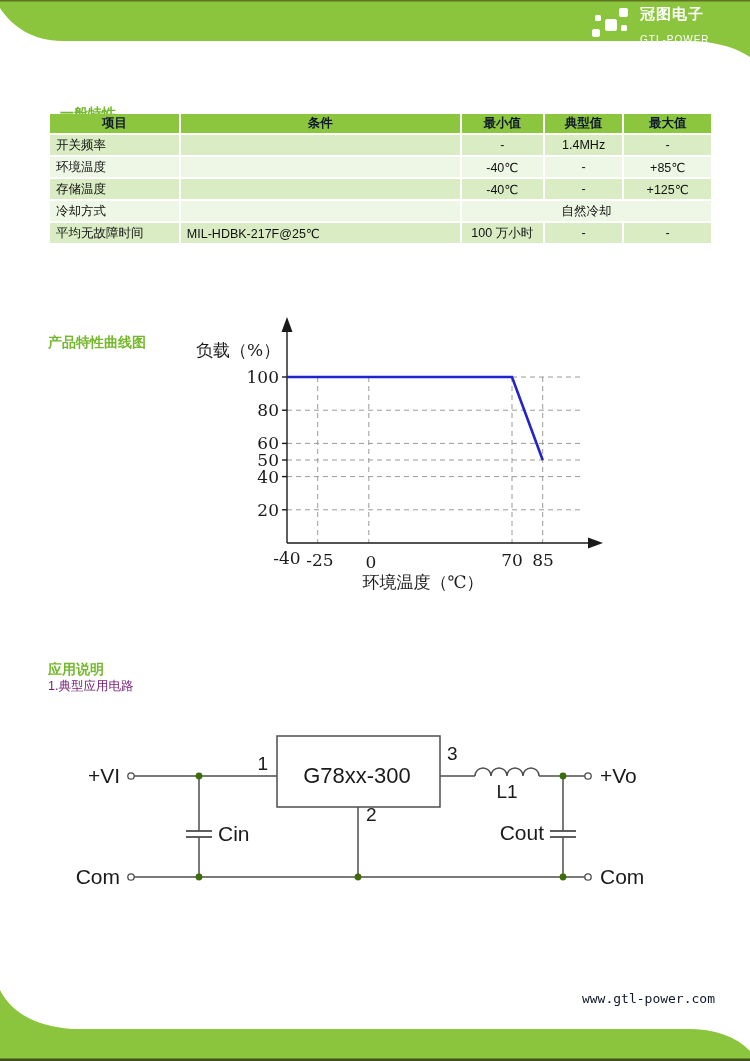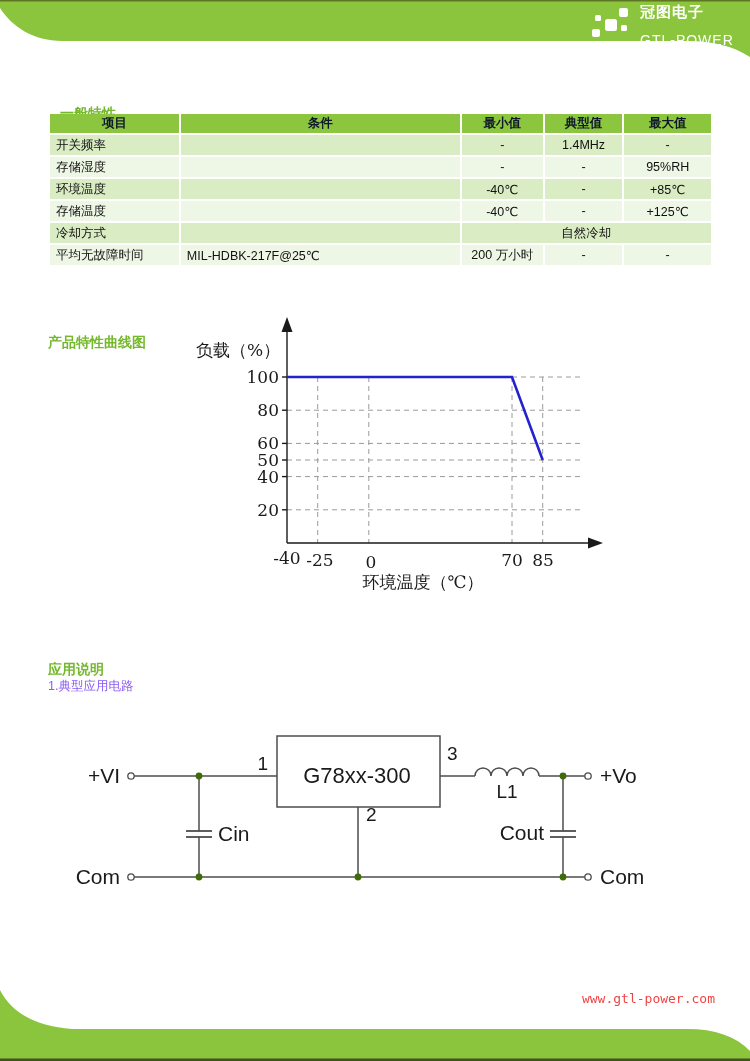--- a/index.html
+++ b/index.html
@@ -6,30 +6,30 @@
   #page{position:relative;width:730px;height:1061px;background:#fff;overflow:hidden;
         font-family:"Liberation Sans","DejaVu Sans",sans-serif;padding-left:23px;}
   .abs{position:absolute;}
 
   
   #header-swoosh{left:0;top:0;}
   #footer-swoosh{left:0;top:985px;}
   #brand{left:592px;top:6px;width:150px;height:38px;display:flex;align-items:center;gap:8px;}
   #brand-text{display:flex;flex-direction:column;line-height:1;}
   #brand-cn{color:#fff;font-weight:bold;font-size:15px;letter-spacing:1px;}
-  #brand-en{color:#fff;font-size:14px;letter-spacing:1px;margin-top:14px;}
+  #brand-en{color:#fff;font-size:10px;letter-spacing:1px;margin-top:14px;}
   #footer-url{right:38px;top:991px;font-family:"DejaVu Sans Mono","Liberation Mono",monospace;
-              font-size:13px;color:#ef4444;text-decoration:none;}
+              font-size:13px;color:#0f172a;text-decoration:none;}
 
   
   .sec-title{color:#74b82c;font-weight:bold;font-size:14px;}
   #title-general{left:48px;top:105px;margin-left:12px;}
   #title-curve{left:48px;top:286px;margin-top:48px;}
   #title-app{left:48px;top:653px;margin-top:8px;}
-  #app-sub{left:48px;top:678px;font-size:12.5px;color:#8b5cf6;}
+  #app-sub{left:48px;top:678px;font-size:12.5px;color:#701a75;}
 
   
   #spec-table{left:48px;top:112px;width:665px;border-collapse:separate;border-spacing:2px;
               font-size:12.5px;color:#111;}
   #spec-table th{background:#8cc63f;color:#0f172a;font-weight:bold;font-size:12.5px;
                  height:16px;padding:1px 4px;text-align:center;}
   #spec-table td{height:18px;padding:1px 6px;}
   #spec-table tbody tr:nth-child(odd) td{background:#d9ecc3;}
   #spec-table tbody tr:nth-child(even) td{background:#eef7e5;}
   .c-item{text-align:left;width:128px;}
@@ -81,27 +81,20 @@
     </thead>
     <tbody>
       <tr>
         <td class="c-item">开关频率</td>
         <td class="c-cond"></td>
         <td class="c-min">-</td>
         <td class="c-typ">1.4MHz</td>
         <td class="c-max">-</td>
       </tr>
       <tr>
-        <td class="c-item">存储湿度</td>
-        <td class="c-cond"></td>
-        <td class="c-min">-</td>
-        <td class="c-typ">-</td>
-        <td class="c-max">95%RH</td>
-      </tr>
-      <tr>
         <td class="c-item">环境温度</td>
         <td class="c-cond"></td>
         <td class="c-min">-40℃</td>
         <td class="c-typ">-</td>
         <td class="c-max">+85℃</td>
       </tr>
       <tr>
         <td class="c-item">存储温度</td>
         <td class="c-cond"></td>
         <td class="c-min">-40℃</td>
@@ -109,21 +102,21 @@
         <td class="c-max">+125℃</td>
       </tr>
       <tr>
         <td class="c-item">冷却方式</td>
         <td class="c-cond"></td>
         <td class="center" colspan="3">自然冷却</td>
       </tr>
       <tr>
         <td class="c-item">平均无故障时间</td>
         <td class="c-cond">MIL-HDBK-217F@25℃</td>
-        <td class="c-min">200 万小时</td>
+        <td class="c-min">100 万小时</td>
         <td class="c-typ">-</td>
         <td class="c-max">-</td>
       </tr>
     </tbody>
   </table>
 
   <div id="title-curve" class="abs sec-title">产品特性曲线图</div>
 
   <svg id="chart-svg" class="abs" width="440" height="285" viewBox="0 0 440 285">
 

